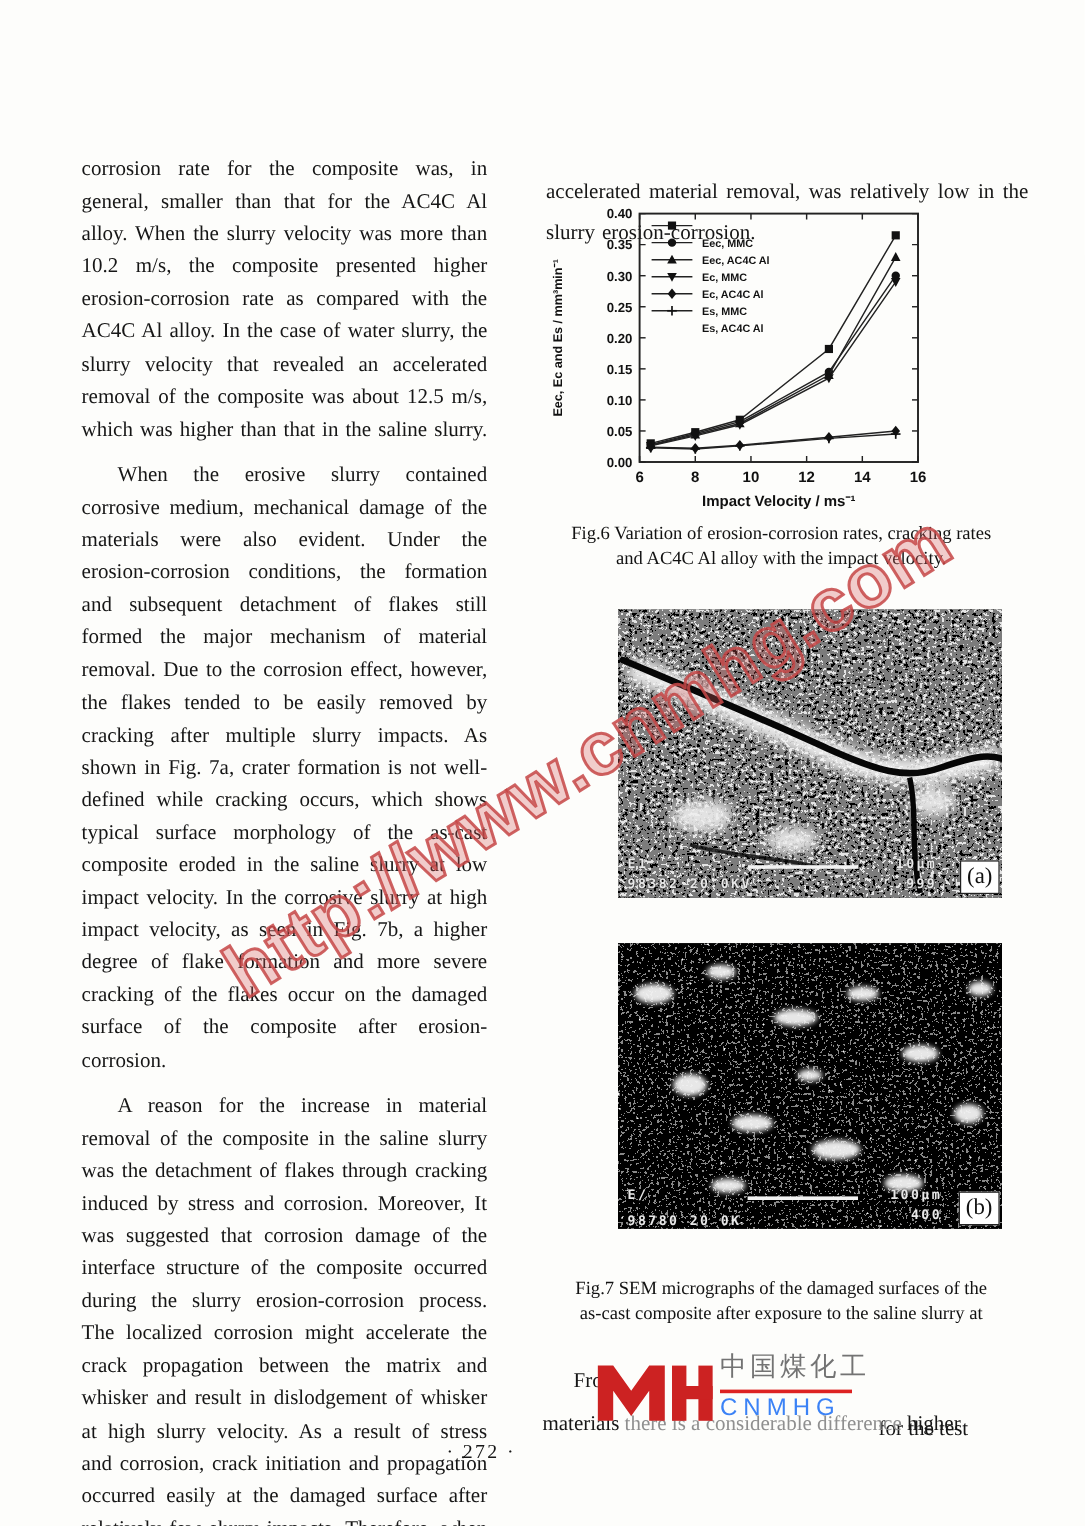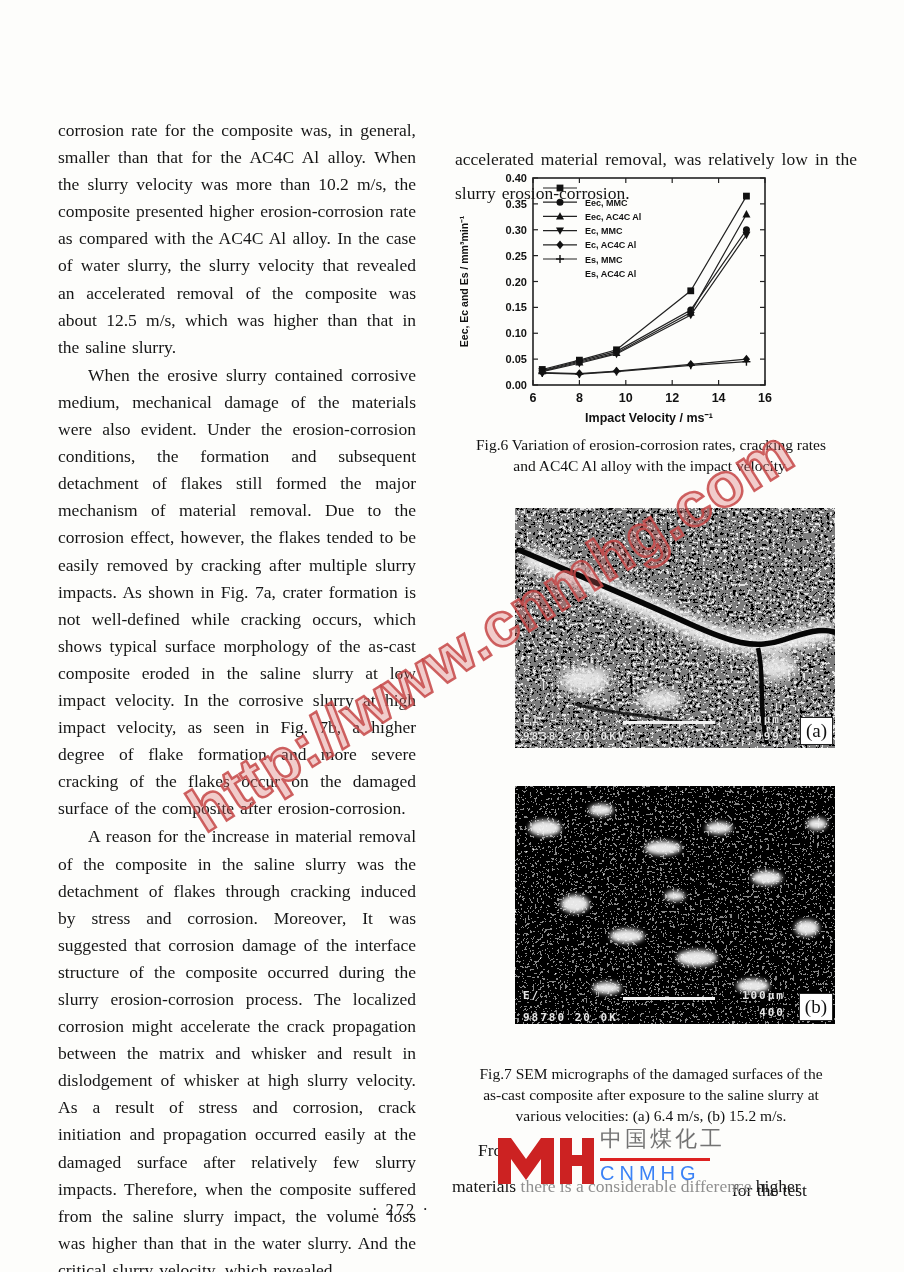--- a/index.html
+++ b/index.html
@@ -1,21 +1,21 @@
 <!DOCTYPE html>
 <html><head>
 <meta charset="utf-8">
 <style>
   html,body{margin:0;padding:0;background:#ffffff;}
   #page{position:relative;width:904px;height:1272px;background:#fdfdfb;overflow:hidden;
         font-family:"Liberation Serif", serif;color:#161616;}
 
   
   .col-left{position:absolute;left:57px;top:116px;width:360px;}
-  .col-left p{margin:1px;text-align:justify;font-size:17.5px;line-height:27.1px;word-spacing:1.5px;}
+  .col-left p{margin:11px;text-align:justify;font-size:17.5px;line-height:27.1px;word-spacing:1.5px;}
   .col-left p.indent{text-indent:30px;}
 
   .cont-text{position:absolute;left:455px;top:114px;width:402px;
              font-size:17.5px;line-height:34px;text-align:justify;word-spacing:1.5px;margin-top:28px;}
 
   .caption{position:absolute;width:416px;text-align:center;font-size:15.5px;line-height:21px;color:#121212;}
   .caption div{margin:0;}
 
   
   #chart-wrap{position:absolute;left:455px;top:170px;width:345px;height:268px;}
@@ -258,21 +258,20 @@
     <span class="ovl" style="left:8px;bottom:0;text-align:right;">98780  20  0K</span>
     <div class="scalebar" style="left:108px;bottom:24px;width:92px;"></div>
     <span class="ovl" style="right:50px;bottom:22px;">100μm</span>
     <span class="ovl" style="right:50px;bottom:5px;">400</span>
     <span class="plate">(b)</span>
   </div>
 
   <div class="caption" style="left:443px;top:1063px;">
     <div>Fig.7   SEM micrographs of the damaged surfaces of the</div>
     <div>as-cast composite after exposure to the saline slurry at</div>
-    <div>various velocities: (a) 6.4 m/s, (b) 15.2 m/s.</div>
   </div>
 
   <span class="frag" style="left:478px;top:1140px;">From</span>
   <span class="frag" style="left:732px;top:1140px;margin-top:40px;">for the test</span>
   <div class="frag" style="left:452px;top:1176px;white-space:nowrap;">
     <span>materials </span><span class="dim">there is a considerable difference</span><span> higher</span>
   </div>
 
   <div id="logo">
     <svg class="mark" width="96" height="60" viewBox="0 0 96 60">

